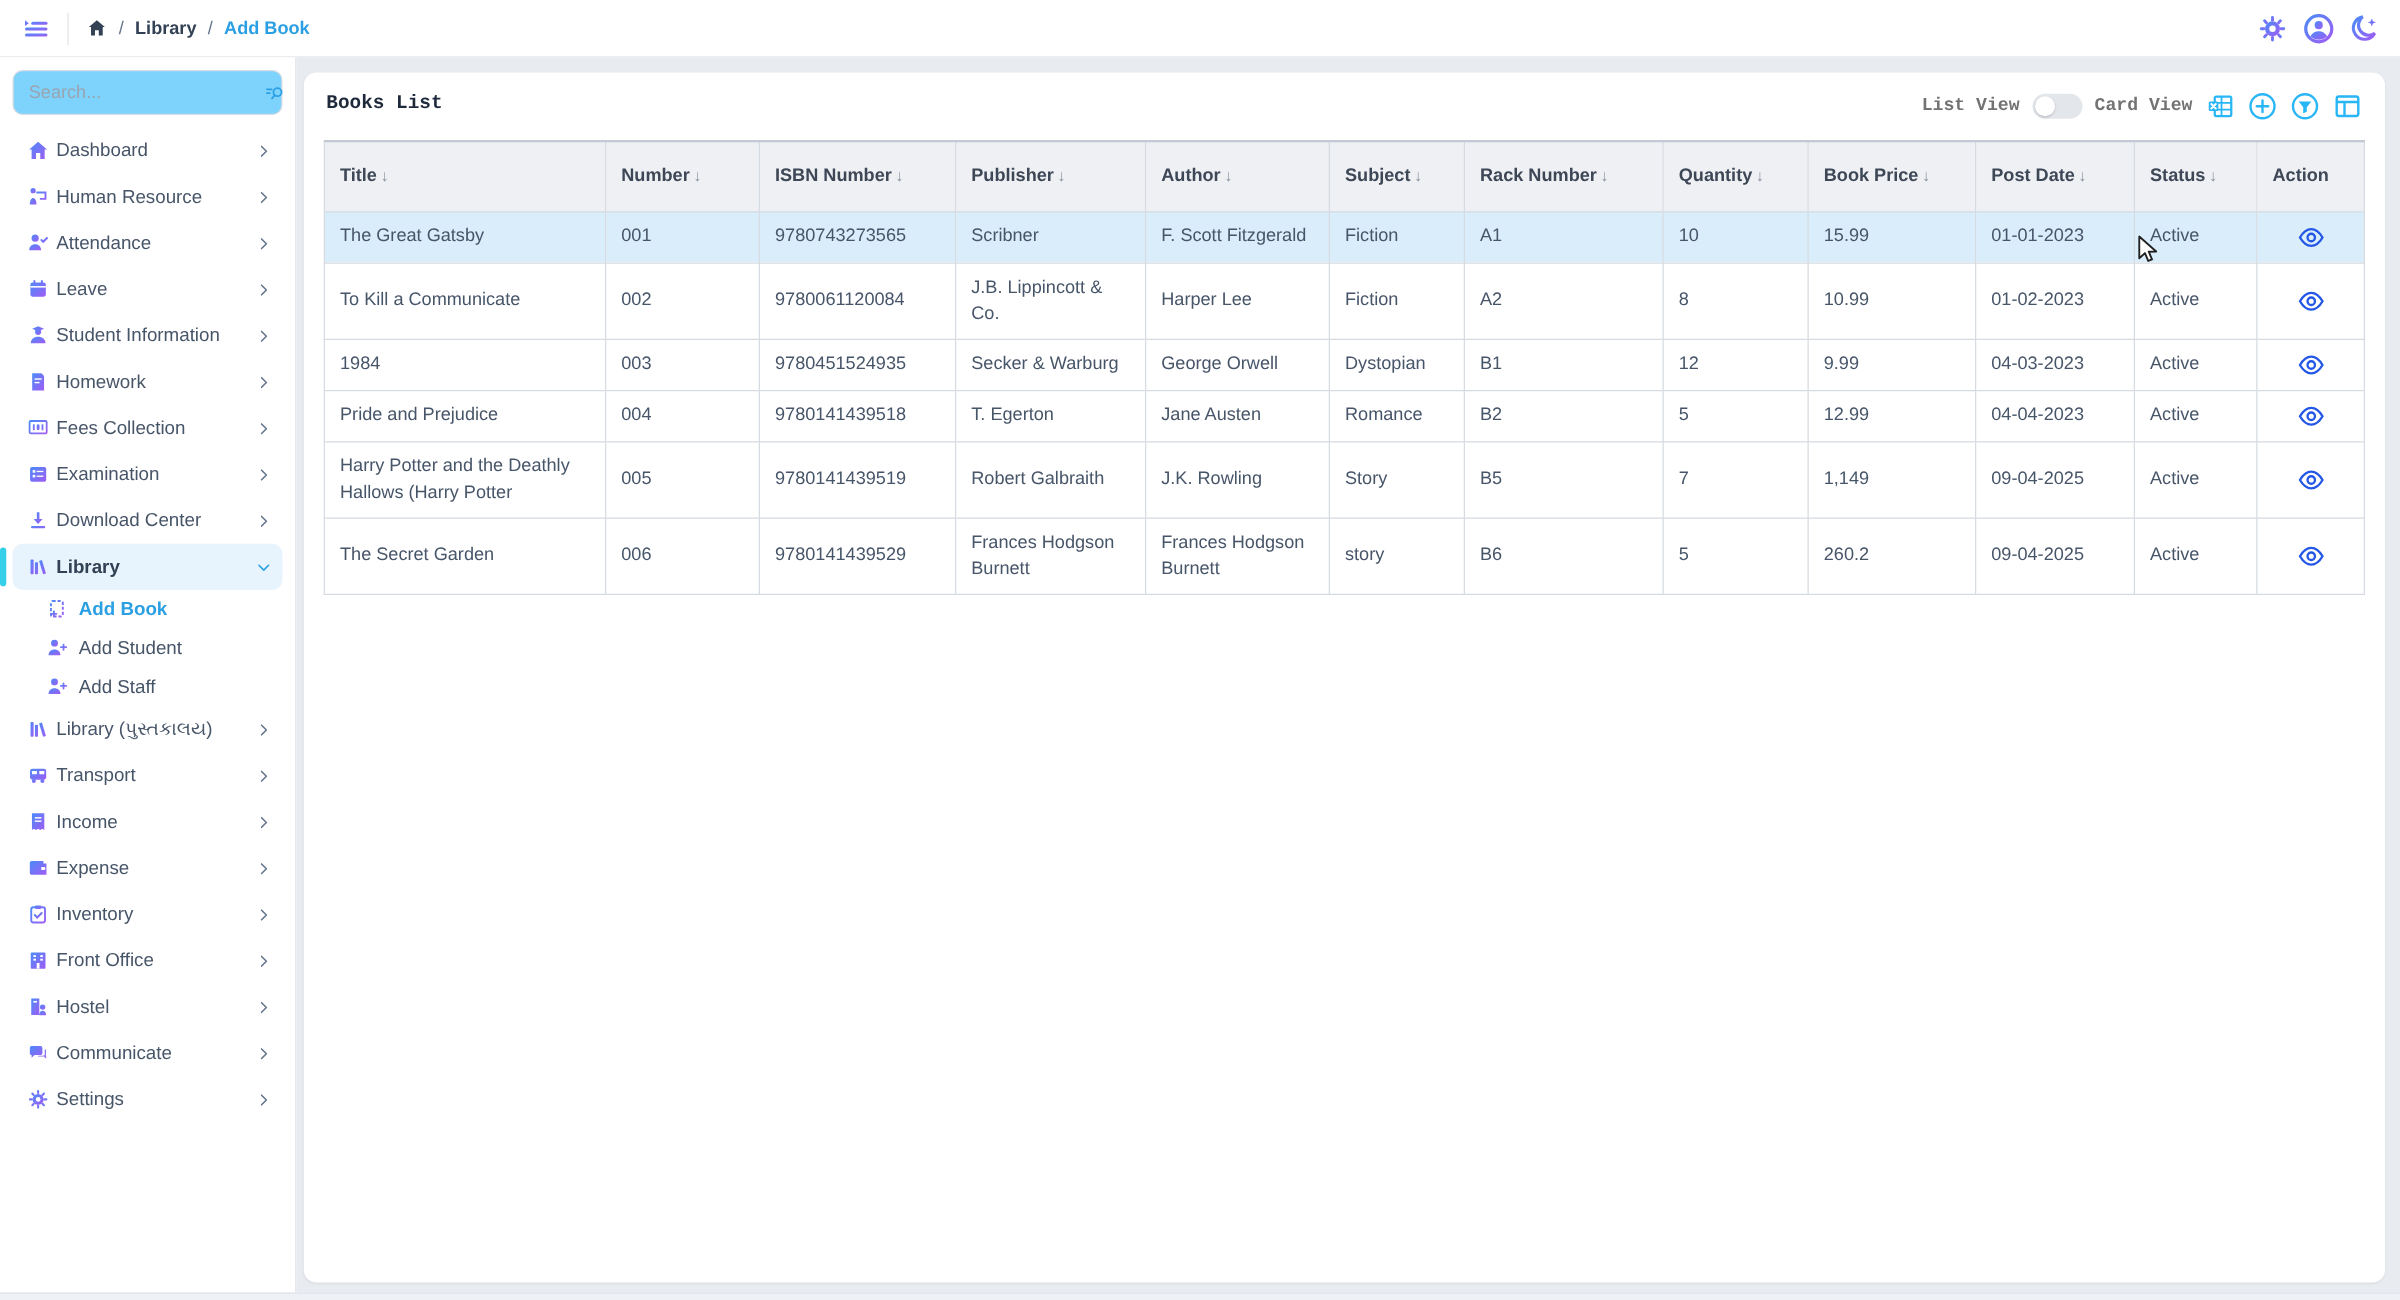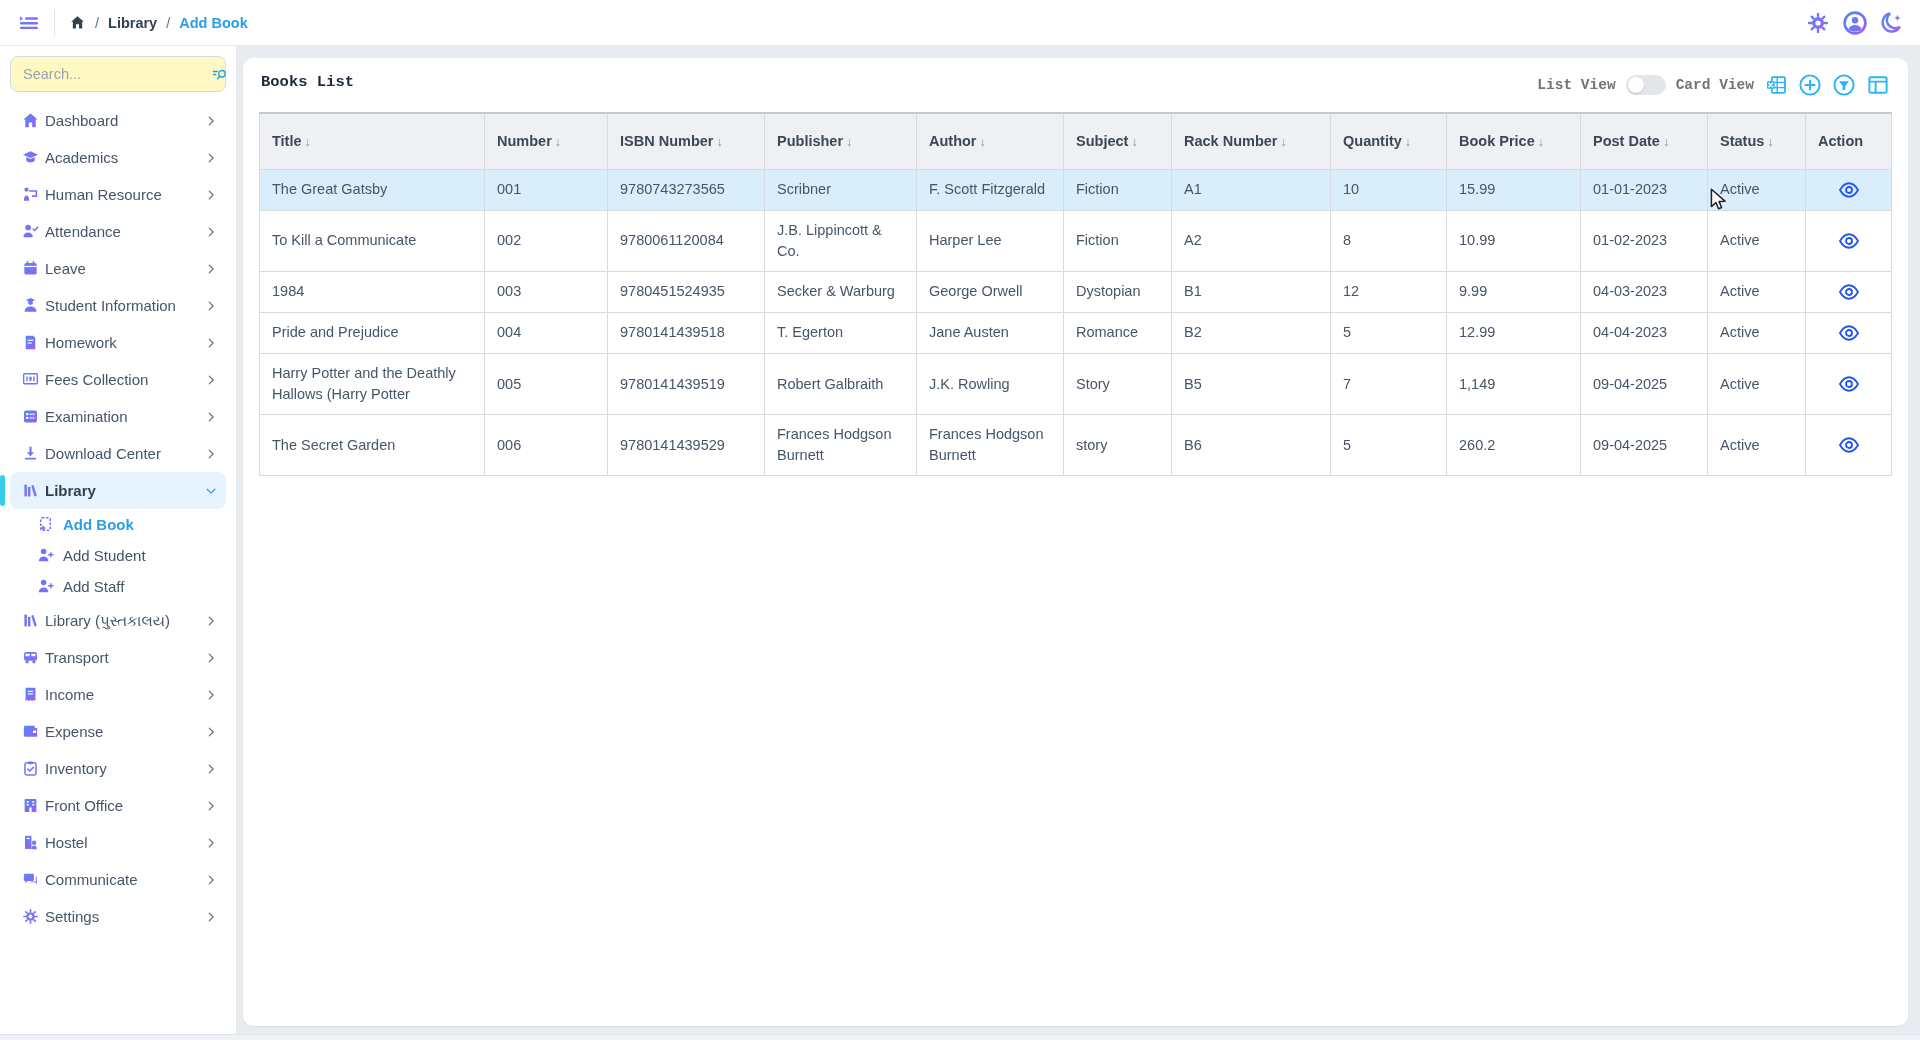--- a/index.html
+++ b/index.html
@@ -16,21 +16,21 @@
   .crumb.active { color:#2b9fe3; }
   .top-right { margin-left:auto; display:flex; align-items:center; gap:9px; }
   .top-right .tr-ic { width:28px; height:28px; display:flex; align-items:center; justify-content:center; cursor:pointer; }
 
   
   .shell { display:flex; height:988px; }
   .sidebar { width:244px; background:#fff; border-right:1px solid #e5e8ec; padding:10px 10px 0 10px; overflow:hidden; }
   .content { flex:1; background:#e8ebef; padding:12px 12px 8px 6px; }
 
   
-  .searchbox { display:flex; align-items:center; border:1px solid #d5dbe2; border-radius:8px; height:36px; padding:0 10px 0 12px; margin-bottom:10px; background:#fef9c3; }
+  .searchbox { display:flex; align-items:center; border:1px solid #d5dbe2; border-radius:8px; height:36px; padding:0 10px 0 12px; margin-bottom:10px; background:#7dd3fc; }
   .searchbox input { border:none; outline:none; flex:1; font-size:14.5px; color:#475569; font-family:"Liberation Sans",sans-serif; background:transparent; }
   .searchbox input::placeholder { color:#9aa3b0; }
   .nav { display:flex; flex-direction:column; }
   .side-item { position:relative; display:flex; align-items:center; gap:5px; height:37px; padding:0 8px 0 10px; border-radius:8px; cursor:pointer; }
   .side-item .lbl { font-size:15px; color:#475569; flex:1; white-space:nowrap; overflow:hidden; }
   .side-item .ic { width:20px; height:20px; display:flex; align-items:center; justify-content:center; flex:none; }
   .side-item .chev { flex:none; display:flex; }
   .side-item.active { background:#e8f4fd; }
   .side-item.active::before { content:""; position:absolute; left:-10px; top:3px; bottom:3px; width:5px; border-radius:4px; background:#35cfe9; }
   .side-item.active .lbl { color:#334155; font-weight:700; }
@@ -152,34 +152,20 @@
       </span>
     </div>
     <div class="nav" id="nav">
         <div class="side-item">
           <span class="ic">
             <svg viewBox="0 0 20 20" width="19" height="19">
               <path d="M10 2.5 L17.5 9 H15.5 V17 H11.8 V12 H8.2 V17 H4.5 V9 H2.5 Z" fill="url(#ig)"></path>
             </svg>
           </span>
           <span class="lbl">Dashboard</span>
-          <span class="chev">
-            <svg viewBox="0 0 20 20" width="14" height="14">
-              <path d="M7.5 4.5 L13 10 L7.5 15.5" fill="none" stroke="#64748b" stroke-width="1.8" stroke-linecap="round" stroke-linejoin="round"></path>
-            </svg>
-          </span>
-        </div>
-        <div class="side-item">
-          <span class="ic">
-            <svg viewBox="0 0 20 20" width="19" height="19">
-              <path d="M10 3.5 L18 7 L10 10.5 L2 7 Z" fill="url(#ig)"></path>
-              <path d="M5.5 9.5 V13 C5.5 14.3 7.5 15.3 10 15.3 C12.5 15.3 14.5 14.3 14.5 13 V9.5 L10 11.5 Z" fill="url(#ig)"></path>
-            </svg>
-          </span>
-          <span class="lbl">Academics</span>
           <span class="chev">
             <svg viewBox="0 0 20 20" width="14" height="14">
               <path d="M7.5 4.5 L13 10 L7.5 15.5" fill="none" stroke="#64748b" stroke-width="1.8" stroke-linecap="round" stroke-linejoin="round"></path>
             </svg>
           </span>
         </div>
         <div class="side-item">
           <span class="ic">
             <svg viewBox="0 0 20 20" width="19" height="19">
               <circle cx="5.8" cy="4.8" r="2.2" fill="url(#ig)"></circle>

